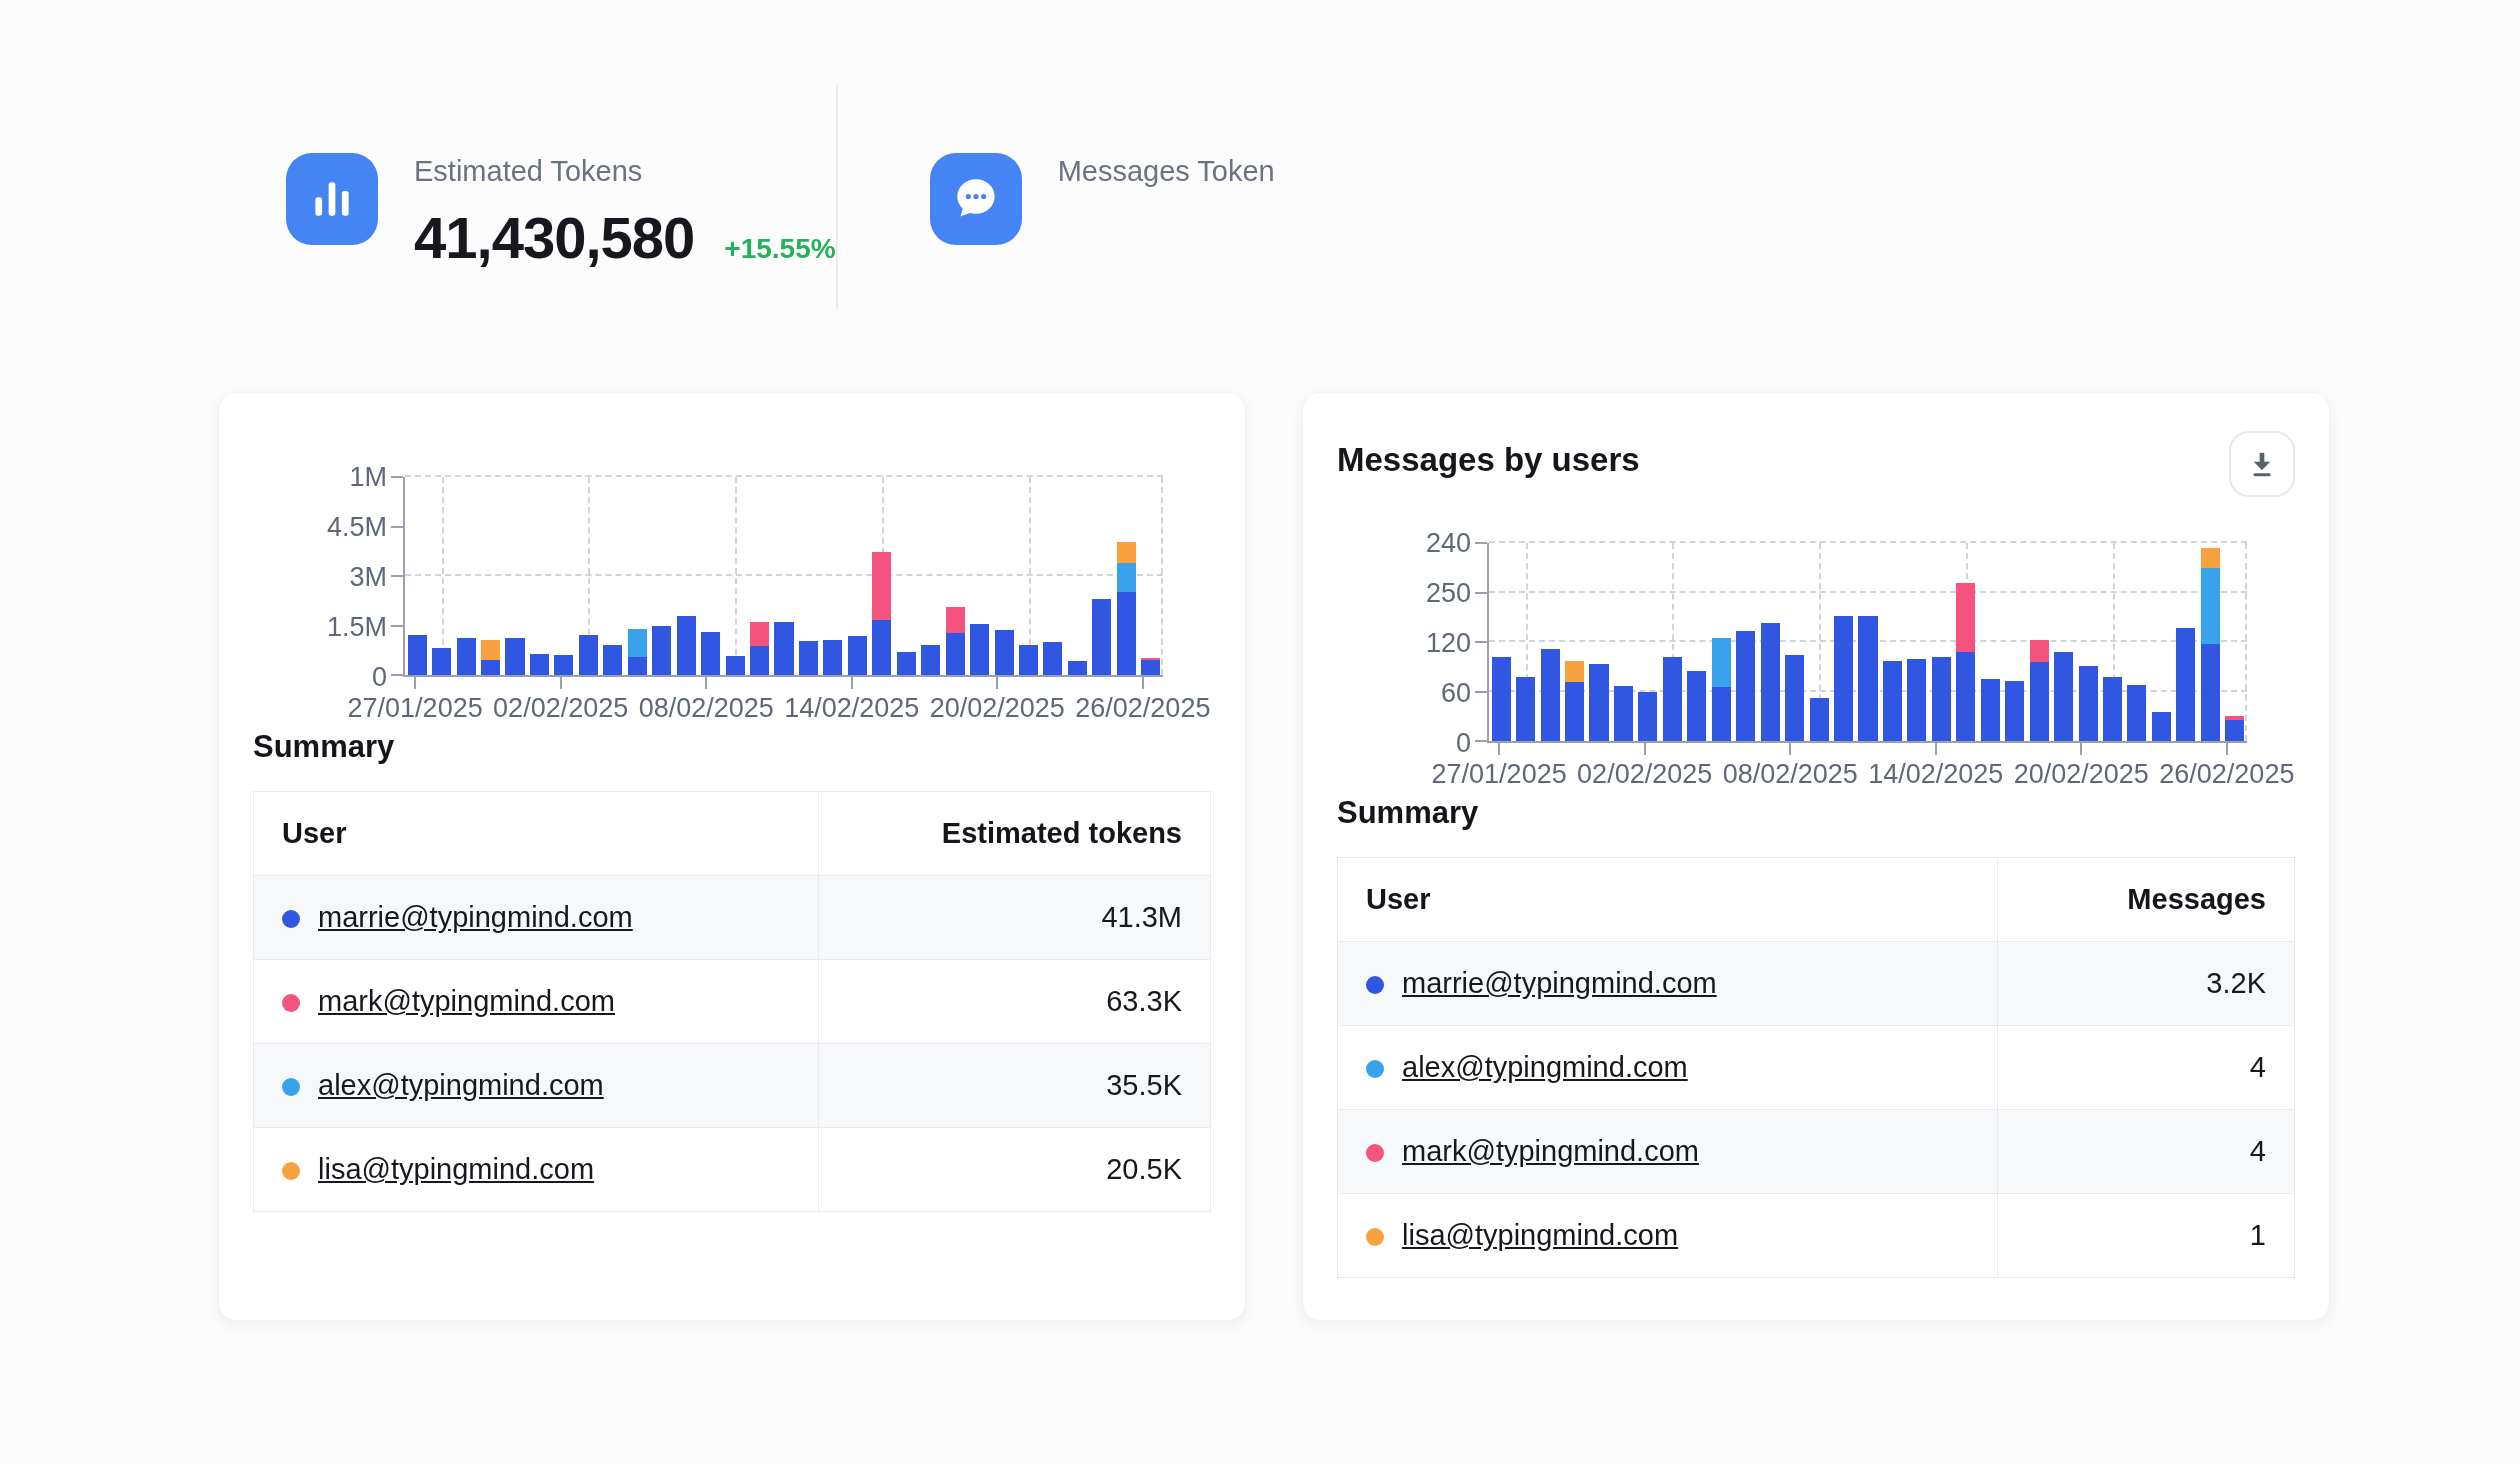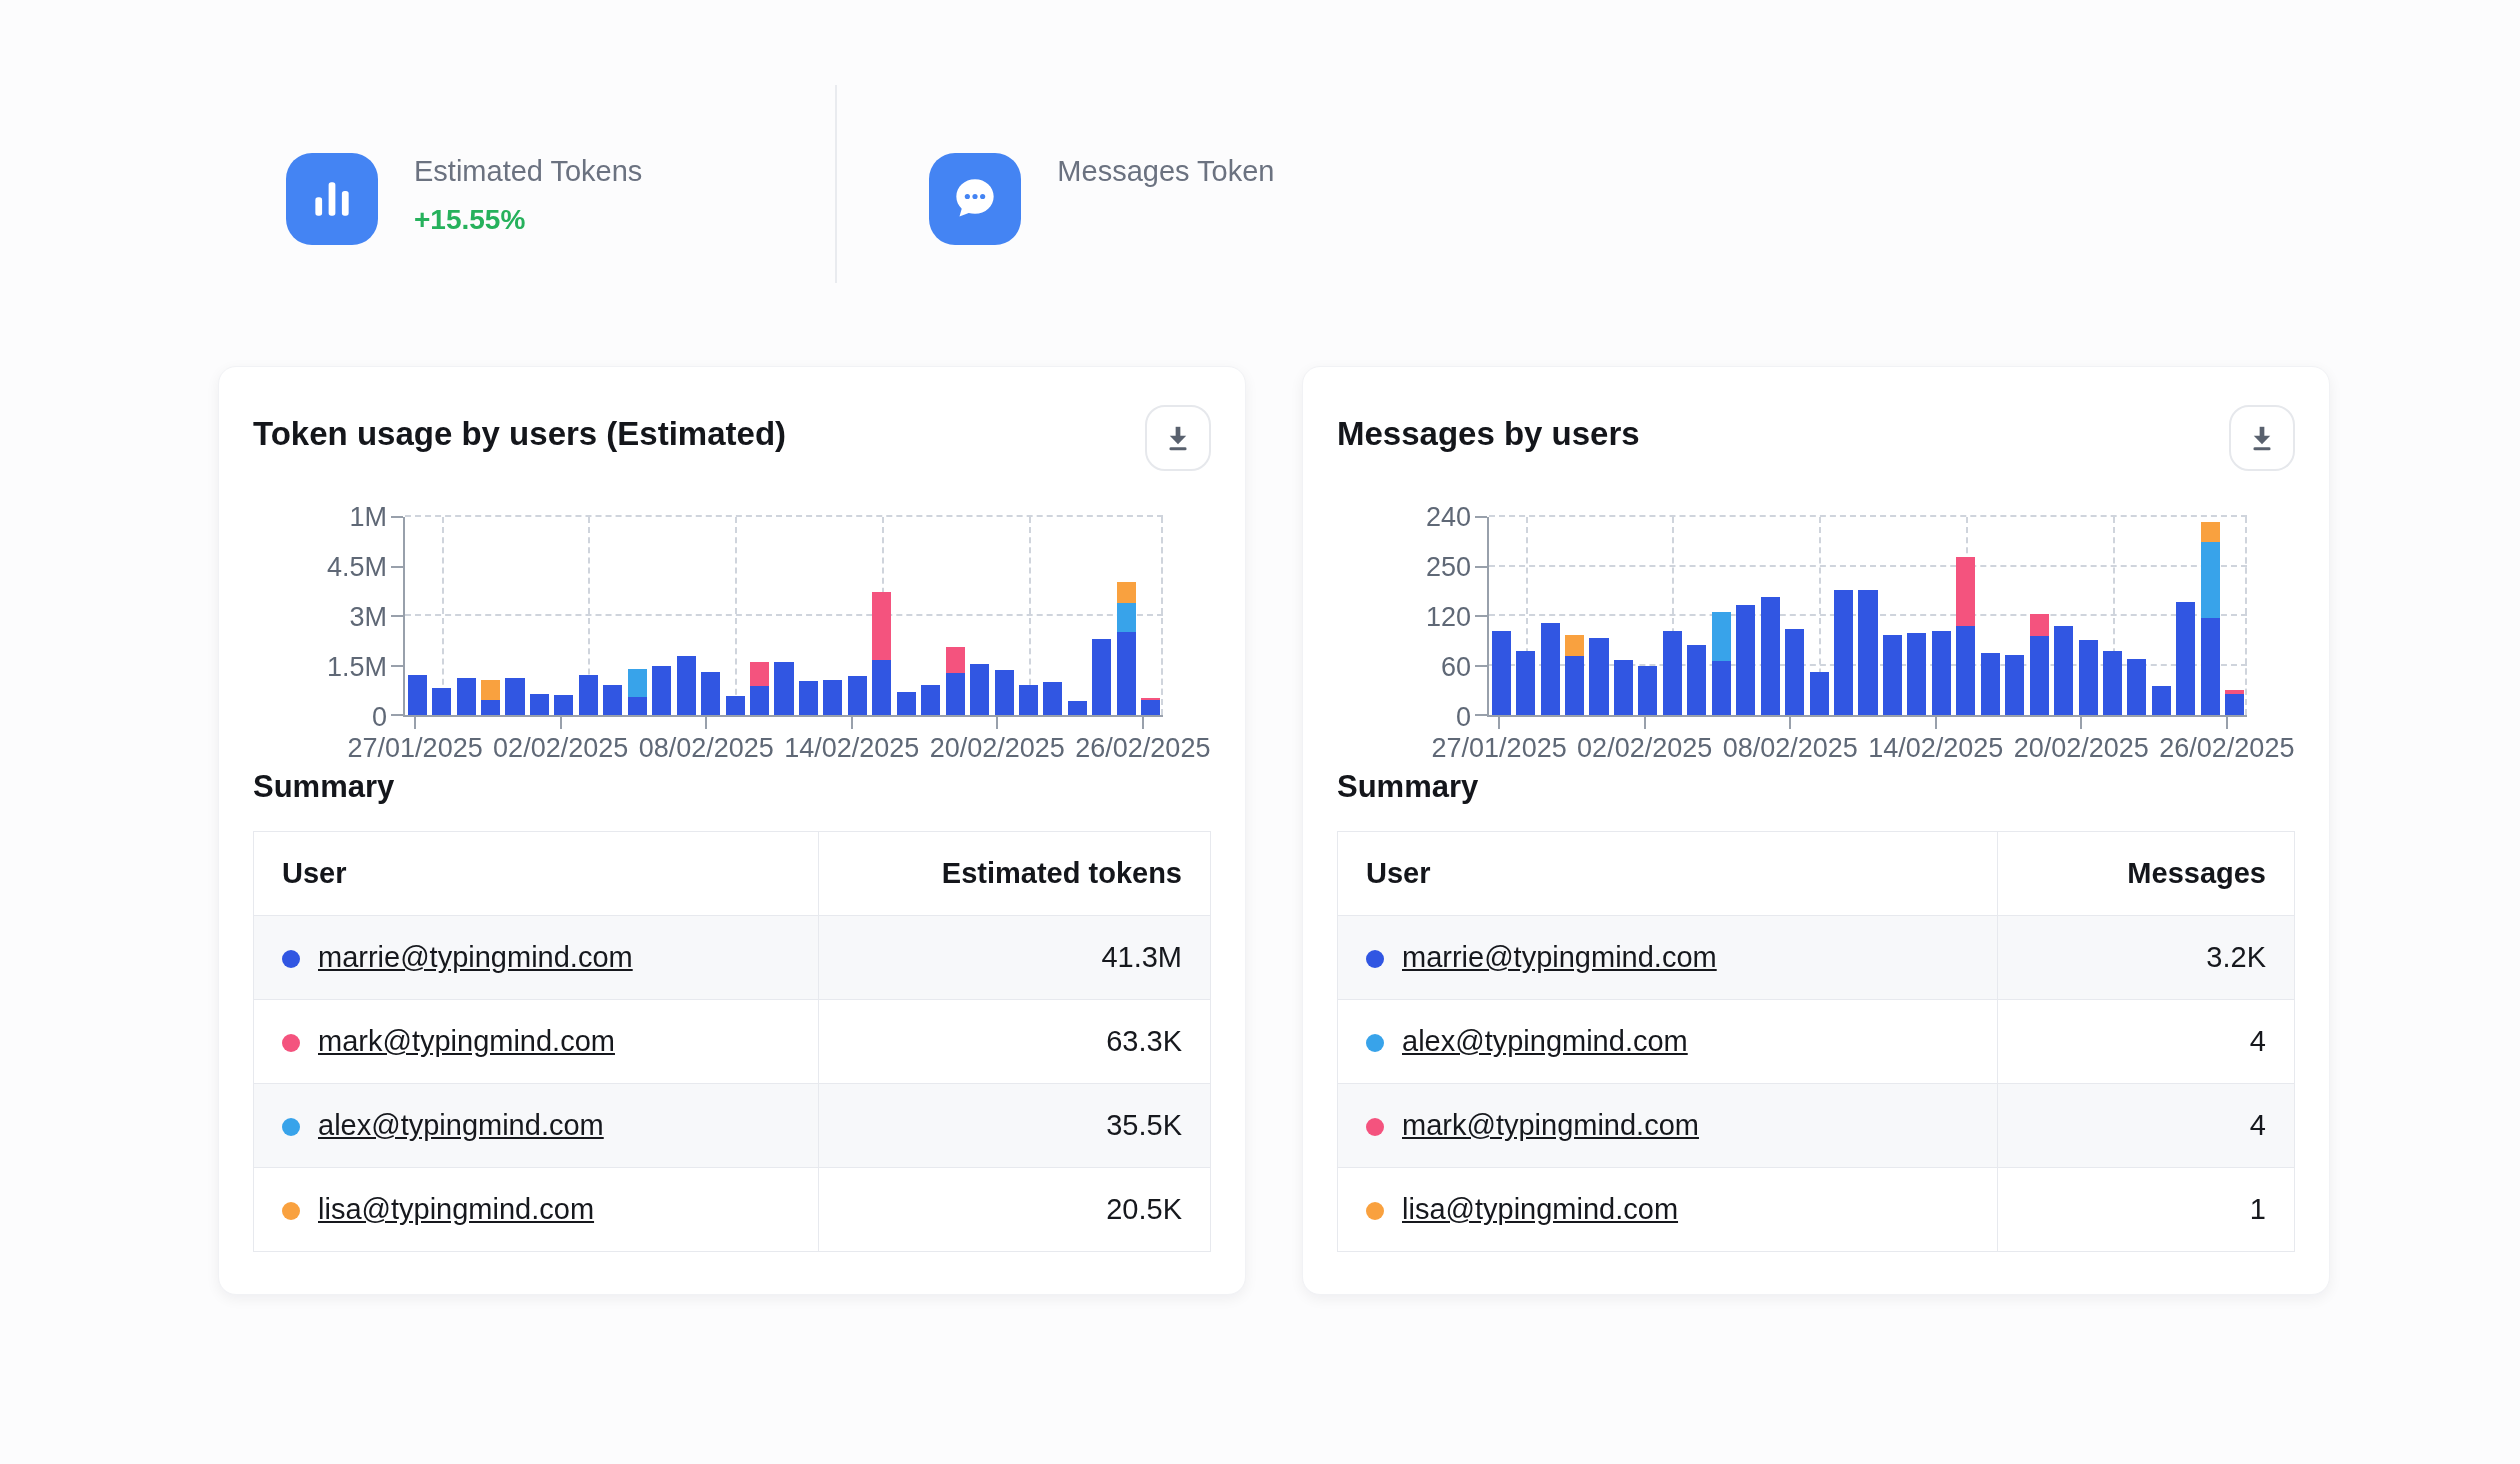--- a/index.html
+++ b/index.html
@@ -70,20 +70,21 @@
       <div class="stat-icon">
         <svg viewBox="0 0 24 24" fill="#ffffff">
           <rect x="4.6" y="11.2" width="3" height="8.2" rx="1.2"></rect>
           <rect x="10.5" y="4.6" width="3" height="14.8" rx="1.2"></rect>
           <rect x="16.4" y="8.4" width="3" height="11" rx="1.2"></rect>
         </svg>
       </div>
       <div class="stat-body">
         <div class="stat-label">Estimated Tokens</div>
         <div class="stat-valrow">
+          <span class="stat-value">41,430,580</span>
           <span class="stat-change">+15.55%</span>
         </div>
       </div>
     </div>
 
     <div class="stat s3">
       <div class="stat-icon">
         <svg viewBox="0 0 24 24">
           <path fill="#ffffff" d="M12 3.2c4.6 0 8.3 3.4 8.3 7.7s-3.7 7.7-8.3 7.7c-1 0-1.9-0.2-2.8-0.4l-4.1 1.6 1-3.5c-1.5-1.4-2.4-3.3-2.4-5.4 0-4.3 3.7-7.7 8.3-7.7z"></path>
           <circle cx="8.6" cy="10.9" r="1.15" fill="#4484f3"></circle>
@@ -93,30 +94,20 @@
       </div>
       <div class="stat-body">
         <div class="stat-label">Messages Token</div>
       </div>
     </div>
   </div>
 
   <div class="cards">
 
     <div class="card chart-card">
-      <div class="card-head">
-        <div class="card-title">Token usage by users (Estimated)</div>
-        <button class="dl-btn">
-          <svg viewBox="0 0 30 30">
-            <rect x="12.8" y="4.5" width="4.4" height="8.8"></rect>
-            <polygon points="7.3,12.9 22.7,12.9 15,20.8"></polygon>
-            <rect x="7" y="23.6" width="16" height="3" rx="1.4"></rect>
-          </svg>
-        </button>
-      </div>
       <div class="chart-wrap">
         <div class="plot">
             <div class="hgrid" style="bottom: 50%;"></div>
             <div class="hgrid" style="bottom: 100%;"></div>
             <div class="vgrid" style="left: min(100% - 2px, 4.83871%);"></div>
             <div class="vgrid" style="left: min(100% - 2px, 24.1935%);"></div>
             <div class="vgrid" style="left: min(100% - 2px, 43.5484%);"></div>
             <div class="vgrid" style="left: min(100% - 2px, 62.9032%);"></div>
             <div class="vgrid" style="left: min(100% - 2px, 82.2581%);"></div>
             <div class="vgrid" style="left: min(100% - 2px, 101.613%);"></div>

